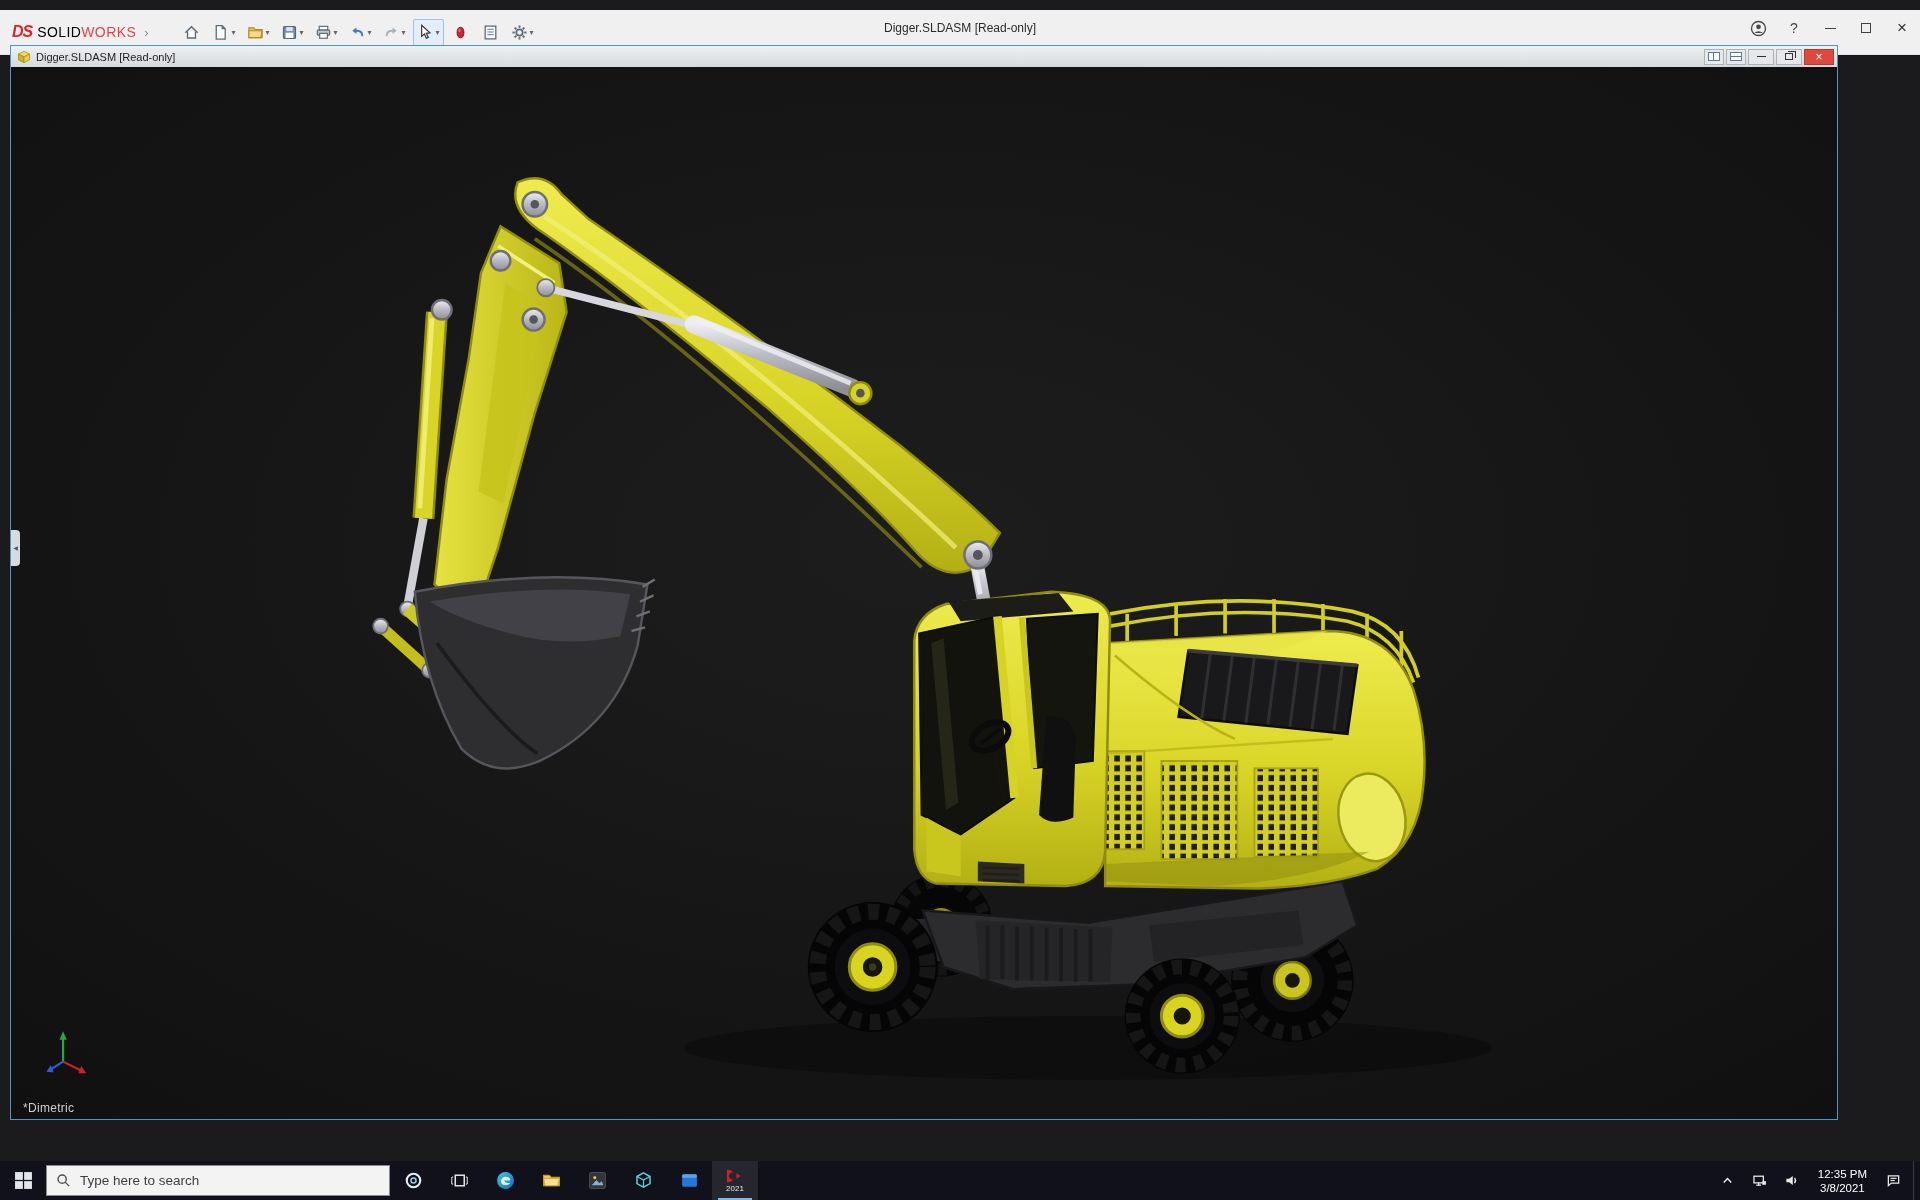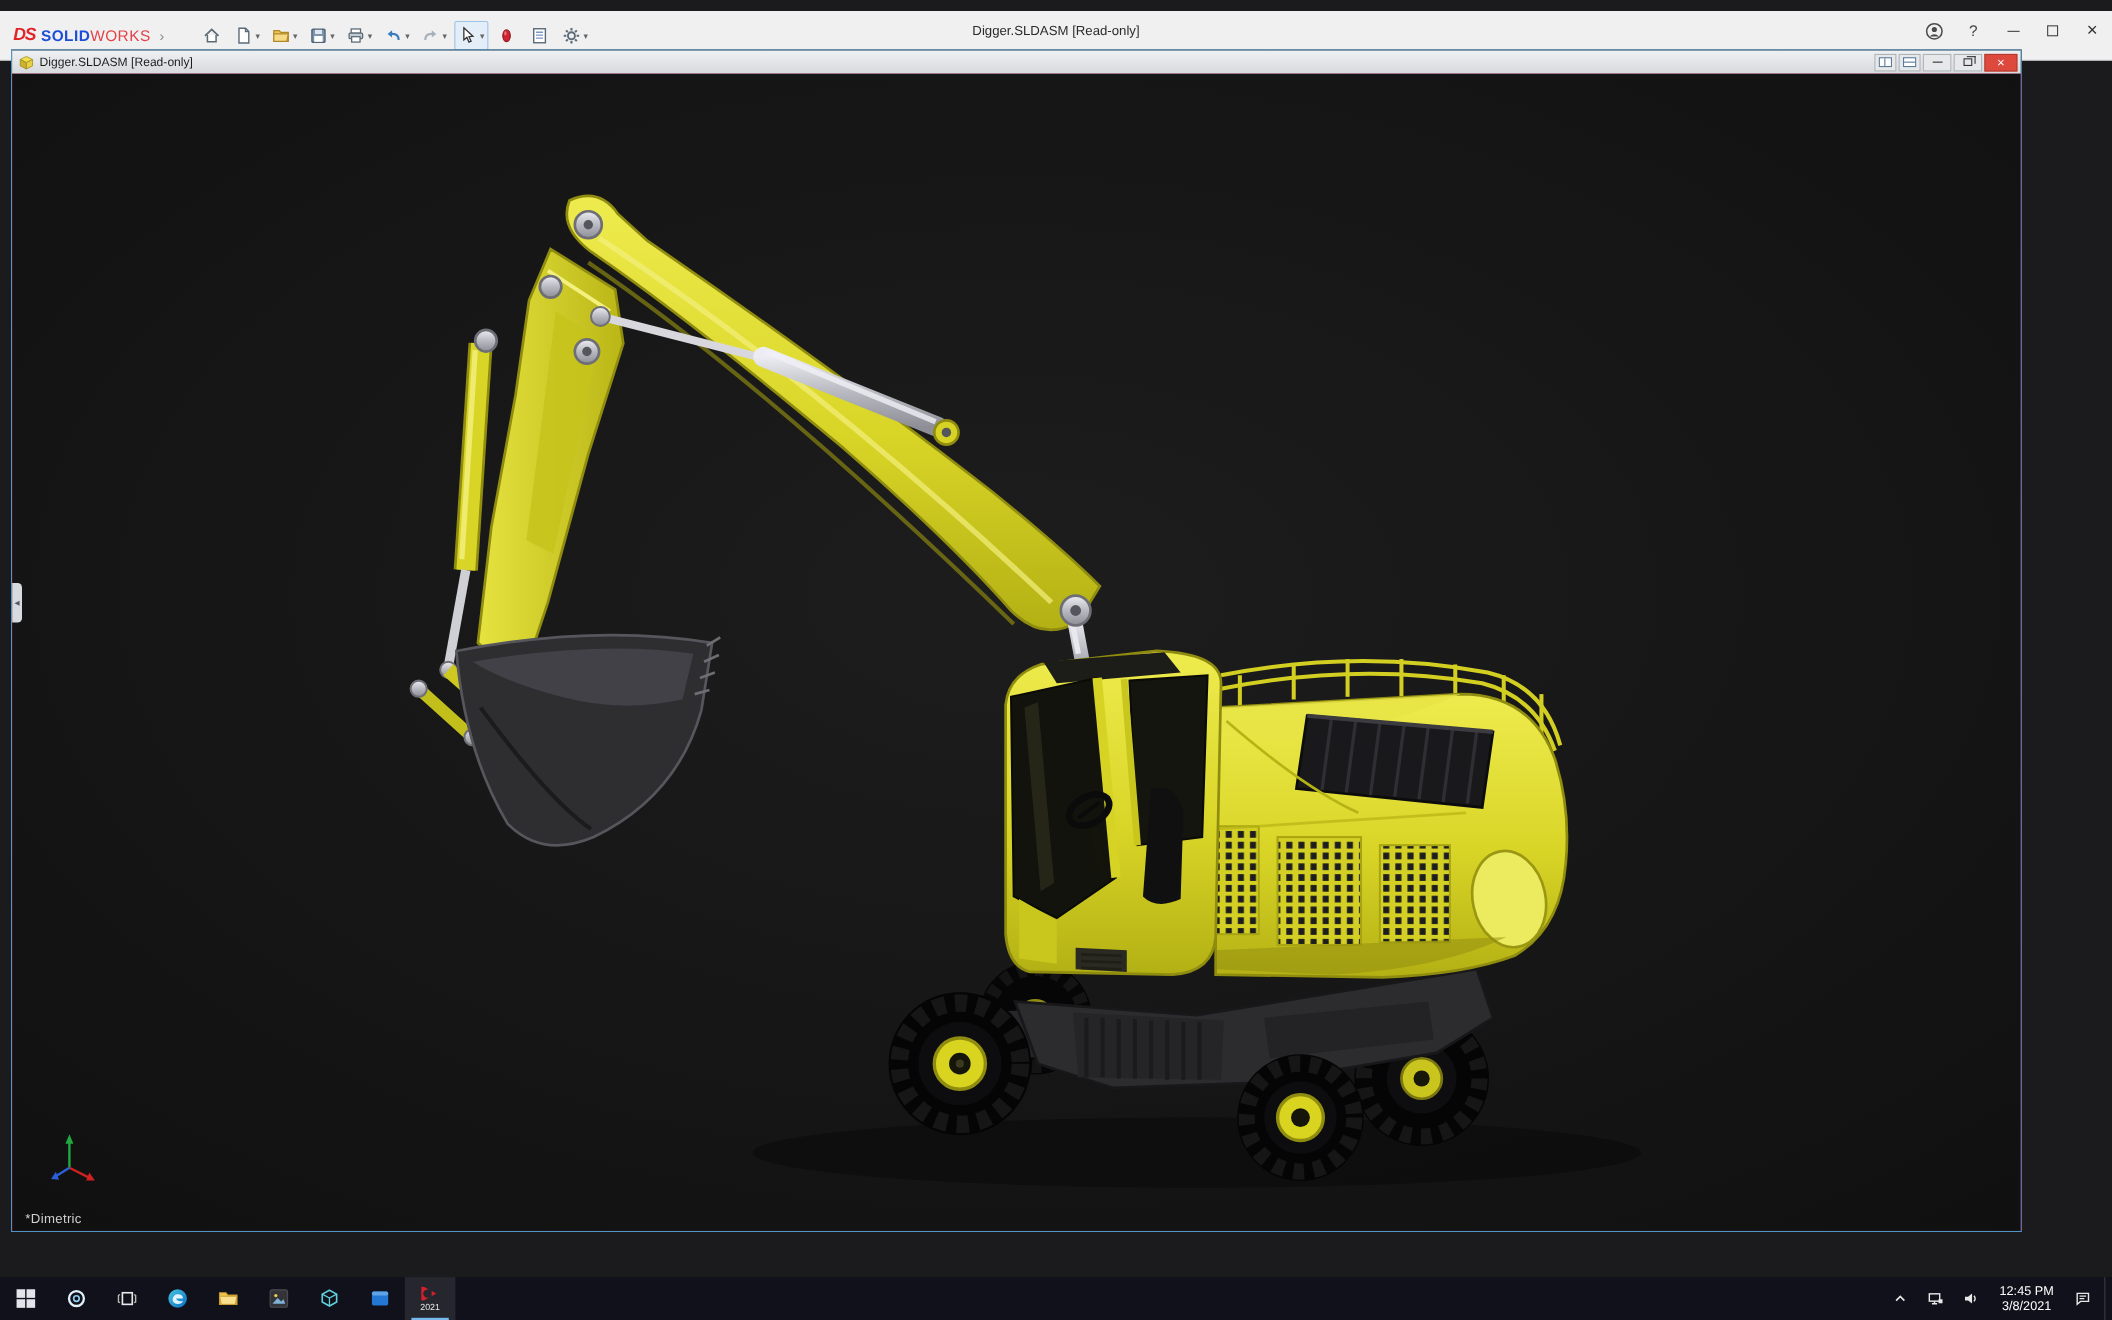--- a/index.html
+++ b/index.html
@@ -6,21 +6,21 @@
   html,body { width:1920px; height:1200px; overflow:hidden; }
   body { font-family:"Liberation Sans", sans-serif; background:#1b1b1d; }
   .screen { position:relative; width:1920px; height:1200px; background:#1b1b1d; overflow:hidden; }
 
   
   .titlebar { position:absolute; left:0; top:10px; width:1920px; height:45px;
     background:#f0f0f0; display:flex; align-items:center; border-bottom:1px solid #e2e2e2; }
   .tb-left { display:flex; align-items:center; height:100%; }
   .brand { display:flex; align-items:center; padding:0 8px 0 12px; }
   .brand-mark { color:#e1242a; font-weight:bold; font-style:italic; font-size:16px; letter-spacing:-1px; margin-right:5px; }
-  .brand-solid { color:#1d4ed8; font-weight:700; font-size:14px; letter-spacing:.4px; }
+  .brand-solid { color:#000000; font-weight:400; font-size:14px; letter-spacing:.4px; }
   .brand-works { color:#e1242a; font-weight:400; font-size:14px; letter-spacing:.4px; opacity:.85; }
   .brand-arrow { color:#8a8a8a; font-size:13px; margin-left:8px; }
   .qat { display:flex; align-items:center; gap:3px; margin-left:22px; }
   .qat-btn { height:27px; min-width:27px; padding:0 3px; display:flex; align-items:center; justify-content:center;
     background:transparent; border:1px solid transparent; border-radius:2px; }
   .qat-btn.active { border-color:#9ec3e6; background:#e3eef9; }
   .qat-btn .qi { width:17px; height:17px; display:block; }
   .dd { font-size:8px; color:#666; margin-left:2px; }
   .tb-title { position:absolute; left:50%; top:11px; transform:translateX(-50%); font-size:12px; color:#2b2b2b; }
   .tb-right { margin-left:auto; display:flex; align-items:stretch; height:36px; align-self:flex-start; }
@@ -450,20 +450,27 @@
 
   <footer class="taskbar">
     <button class="tk-btn">
       <svg viewBox="0 0 18 18">
         <rect x="1" y="1" width="7.4" height="7.4" fill="#e2e6ea"></rect>
         <rect x="9.6" y="1" width="7.4" height="7.4" fill="#e2e6ea"></rect>
         <rect x="1" y="9.6" width="7.4" height="7.4" fill="#e2e6ea"></rect>
         <rect x="9.6" y="9.6" width="7.4" height="7.4" fill="#e2e6ea"></rect>
       </svg>
     </button>
+    <div class="tk-search">
+      <svg viewBox="0 0 16 16">
+        <circle cx="6.6" cy="6.6" r="4.4" fill="none" stroke="#4a4d52" stroke-width="1.5"></circle>
+        <line x1="10" y1="10" x2="14" y2="14" stroke="#4a4d52" stroke-width="1.5"></line>
+      </svg>
+      <input placeholder="Type here to search" style="">
+    </div>
     <button class="tk-btn">
       <svg viewBox="0 0 18 18">
         <circle cx="9" cy="9" r="6.4" fill="none" stroke="#dff1fb" stroke-width="2"></circle>
         <circle cx="9" cy="9" r="2.4" fill="none" stroke="#8fd0f2" stroke-width="1.4"></circle>
       </svg>
     </button>
     <button class="tk-btn">
       <svg viewBox="0 0 18 18">
         <rect x="5" y="4" width="8.5" height="10" fill="none" stroke="#e8e8e8" stroke-width="1.4"></rect>
         <path d="M3 5.5 L1.6 6.3 V12 L3 12.6" fill="none" stroke="#b9b9b9" stroke-width="1.2"></path>
@@ -528,21 +535,21 @@
         <rect x="9.6" y="7.6" width="3.4" height="3.4" fill="#e8e8e8"></rect>
       </svg>
     </button>
     <button class="tray-btn">
       <svg viewBox="0 0 14 14">
         <path d="M2.2 5.4 H4.8 L8.2 2.8 V11.2 L4.8 8.6 H2.2 Z" fill="#e8e8e8"></path>
         <path d="M9.8 4.6 Q11.8 7 9.8 9.4" fill="none" stroke="#e8e8e8" stroke-width="1.2"></path>
       </svg>
     </button>
     <div class="tk-clock">
-      <span>12:45 PM</span>
+      <span>12:35 PM</span>
       <span>3/8/2021</span>
     </div>
     <button class="tray-btn">
       <svg viewBox="0 0 14 14">
         <path d="M2.2 2.6 H11.8 V9.4 H5 L2.2 11.8 Z" fill="none" stroke="#e8e8e8" stroke-width="1.2"></path>
         <line x1="4.2" y1="5" x2="9.8" y2="5" stroke="#e8e8e8" stroke-width="1.1"></line>
         <line x1="4.2" y1="7" x2="8.2" y2="7" stroke="#e8e8e8" stroke-width="1.1"></line>
       </svg>
     </button>
     <div class="show-desktop"></div>

